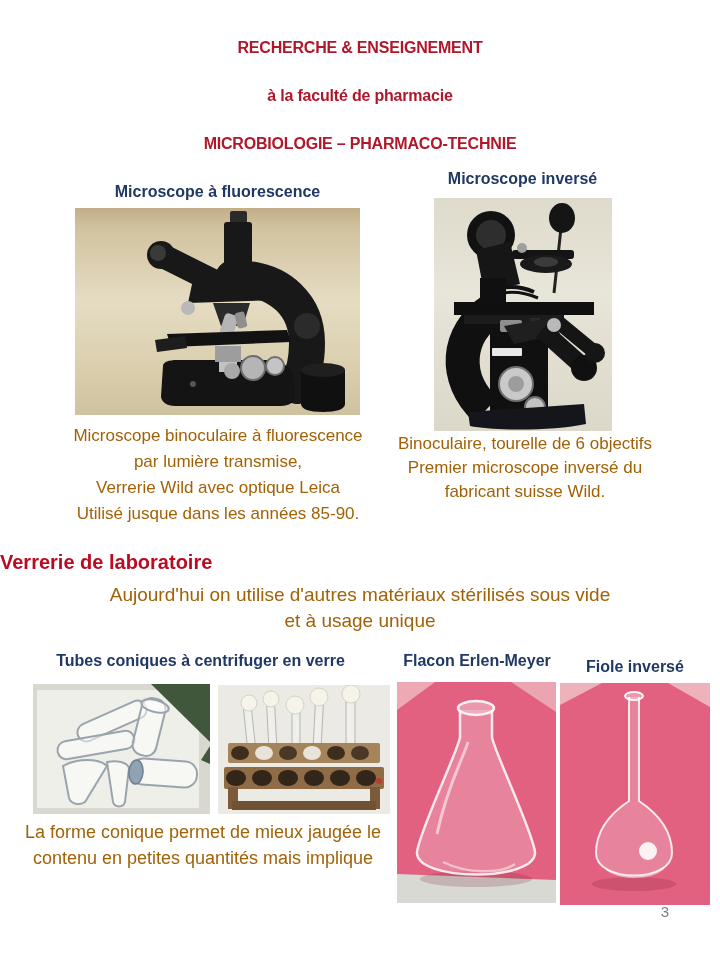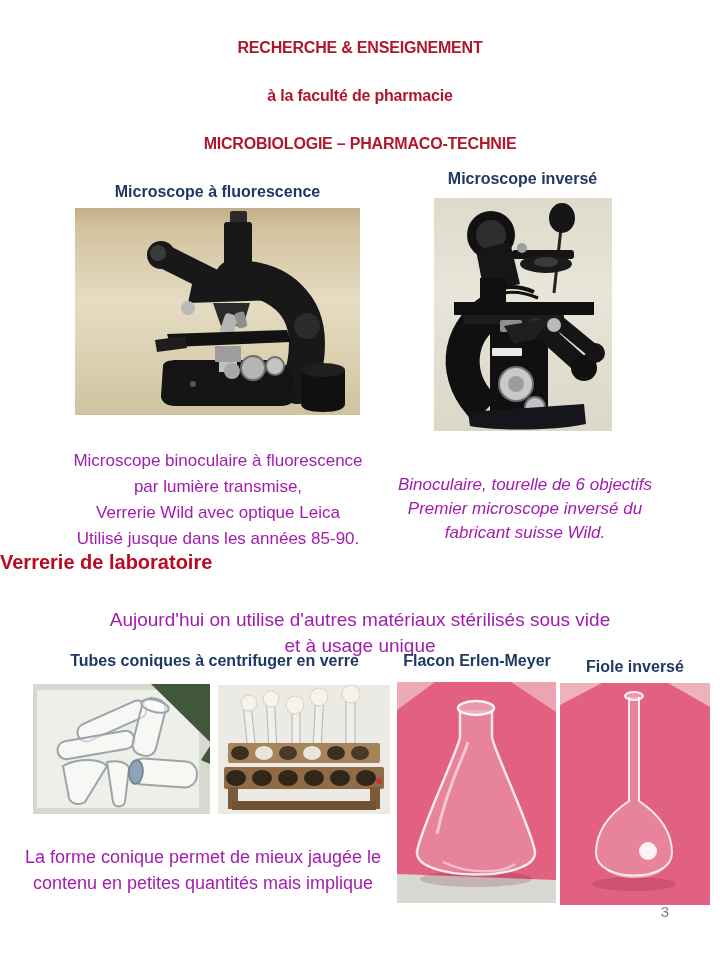--- a/index.html
+++ b/index.html
@@ -5,34 +5,34 @@
   html,body{margin:0;padding:0;background:#fff;}
   .slide{
     position:relative;width:720px;height:960px;background:#ffffff;
     font-family:"Liberation Sans", sans-serif;overflow:hidden;
   }
   .abs{position:absolute;}
   
   .title-block{left:0;right:0;top:24px;text-align:center;color:#b0172a;
     font-size:16px;font-weight:600;line-height:48px;letter-spacing:-0.2px;}
   .navy-h{color:#1f3864;font-weight:bold;font-size:16px;text-align:center;}
-  .cap{color:#a21caf;text-align:center;margin-top:25px;}
+  .cap{color:#a16207;text-align:center;}
   .cap-fluo{left:40px;width:356px;top:423px;font-size:17px;line-height:26px;}
-  .cap-inv{left:380px;width:290px;top:448px;font-size:17px;line-height:24px;font-style:italic;}
+  .cap-inv{left:380px;width:290px;top:432px;font-size:17px;line-height:24px;}
   .verrerie-h{left:0;right:0;top:551px;text-align:left;color:#bb0a22;
     font-size:20px;font-weight:bold;}
   .verrerie-sub{left:0;right:0;top:582px;font-size:19px;line-height:26px;}
   .cap-tubes{left:13px;width:380px;top:819px;font-size:18px;line-height:26px;}
   .cap-tubes b{font-weight:bold;}
   .page-num{left:640px;top:903px;width:50px;text-align:center;
     font-size:15px;color:#7f7f7f;}
   
   .h-fluo{left:75px;width:285px;top:183px;}
   .h-inv{left:430px;width:185px;top:170px;}
-  .h-tubes{left:32px;width:365px;top:652px;font-size:16px;}
+  .h-tubes{left:18px;width:365px;top:652px;font-size:16px;}
   .h-erlen{left:395px;width:164px;top:652px;}
   .h-fiole{left:560px;width:150px;top:658px;}
   
   figure{margin:0;padding:0;}
   .photo{position:absolute;overflow:hidden;}
   .photo svg{display:block;width:100%;height:100%;}
   .photo-fluo{left:75px;top:208px;width:285px;height:207px;
     background:linear-gradient(180deg,#c2ae88 0%,#d2c3a0 10%,#e5dcc3 45%,#d9cdab 80%,#cfc2a0 100%);}
   .photo-inv{left:434px;top:198px;width:178px;height:233px;
     background:linear-gradient(180deg,#dedbcc 0%,#e8e5d9 40%,#dbd8c9 100%);}

